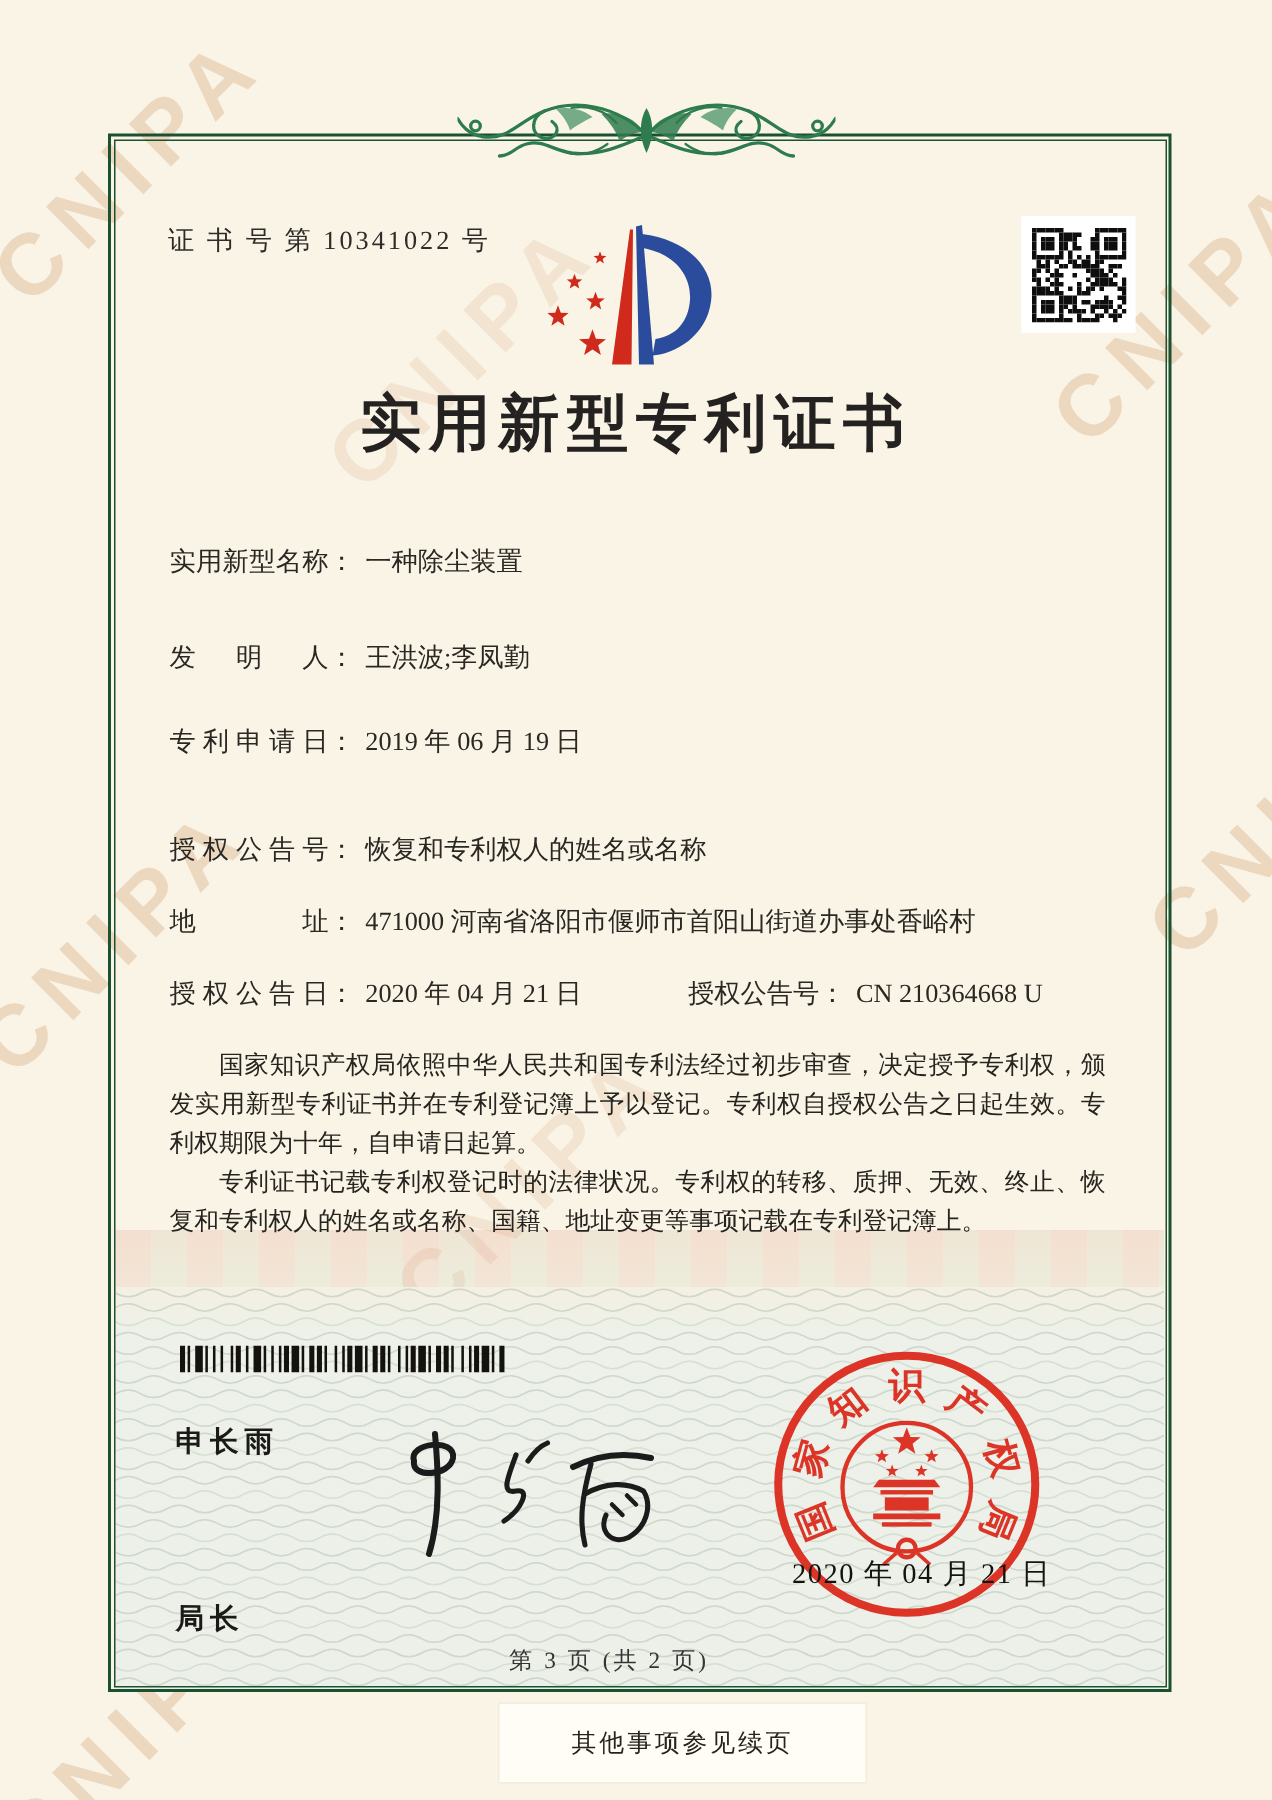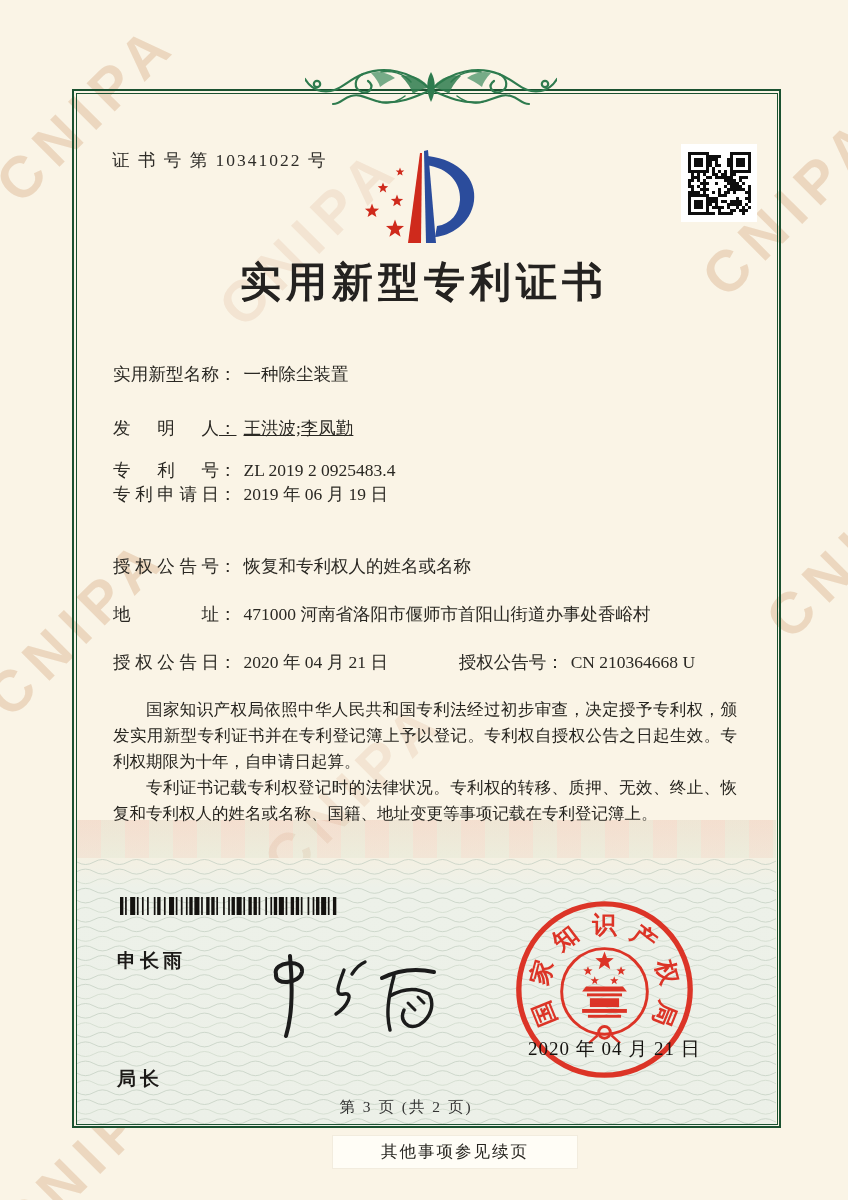--- a/index.html
+++ b/index.html
@@ -44,21 +44,21 @@
     text-align:justify; color:#26241f; }
   .paras p { margin:0; text-indent:2em; }
   .barcode { left:120px; top:897px; width:218px; height:18px; }
   .signer { left:117px; font-family:"Liberation Sans","DejaVu Sans",sans-serif;
     font-size:19px; font-weight:600; letter-spacing:4px; color:#1c1a18; }
   .signature { left:248px; top:948px; width:212px; height:94px; z-index:2; }
   .seal { left:512px; top:897px; width:185px; height:185px; z-index:4; opacity:.94; }
   .seal-date { left:528px; top:1036px; font-size:19px; letter-spacing:1px; color:#151310; z-index:5; }
   .page-no { left:306px; top:1097px; width:200px; text-align:center;
     font-size:15.5px; letter-spacing:2px; color:#333; }
-  .footer-note { left:333px; top:1136px; width:244px; height:32px; background:#fffdf6;
+  .footer-note { left:333px; top:1136px; width:244px; height:52px; background:#fffdf6;
     display:flex; align-items:center; justify-content:center;
     font-size:16.5px; letter-spacing:2px; color:#26241f; z-index:2;
     box-shadow:0 0 0 1px rgba(0,0,0,0.03); }
 </style>
 </head>
 <body>
 
 <div id="page">
 
   <div class="wm" style="left:-18px; top:168px;">CNIPA</div>
@@ -386,25 +386,22 @@
         <rect x="42" y="60" width="3" height="3" fill="#0e0e0e"></rect>
         <rect x="54" y="60" width="3" height="3" fill="#0e0e0e"></rect>
       </svg>
   </div>
 
   <div class="abs field" style="top:362px;">
     <span class="flabel">实用新型名称</span><span>：</span><span class="fvalue">一种除尘装置</span>
   </div>
 
   <div class="abs title">实用新型专利证书</div>
-  <div class="abs field" style="top:416px;text-decoration:underline;">
+  <div class="abs field" style="top:426px;">
     <span class="flabel">发明人</span><span>：</span><span class="fvalue">王洪波;李凤勤</span>
-  </div>
-  <div class="abs field" style="top:458px;">
-    <span class="flabel">专利号</span><span>：</span><span class="fvalue">ZL 2019 2 0925483.4</span>
   </div>
   <div class="abs field" style="top:482px;">
     <span class="flabel">专利申请日</span><span>：</span><span class="fvalue">2019 年 06 月 19 日</span>
   </div>
   <div class="abs field" style="top:554px;">
     <span class="flabel">授权公告号</span><span>：</span><span class="fvalue">恢复和专利权人的姓名或名称</span>
   </div>
   <div class="abs field" style="top:602px;font-family:Liberation Serif, serif;">
     <span class="flabel">地址</span><span>：</span><span class="fvalue">471000 河南省洛阳市偃师市首阳山街道办事处香峪村</span>
   </div>

